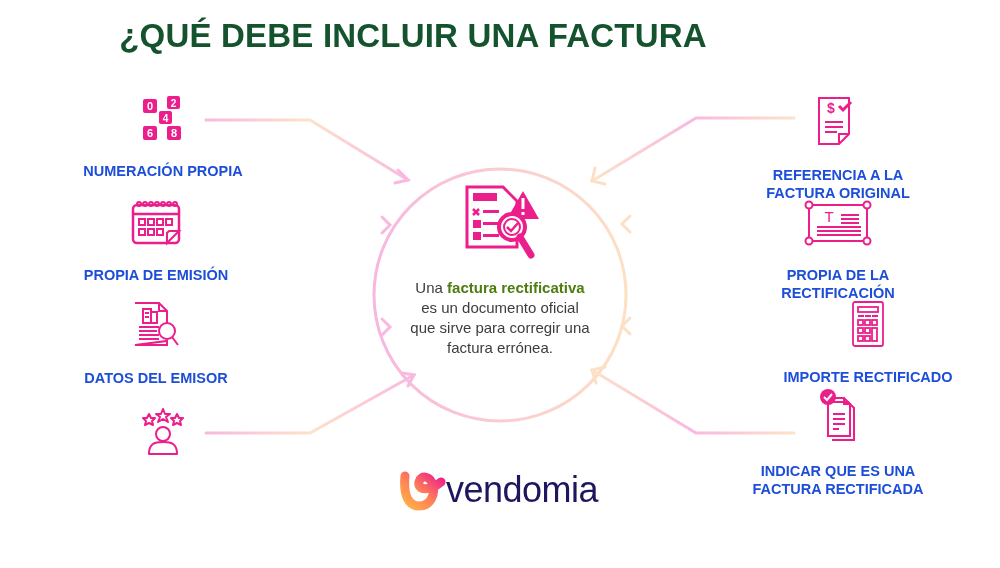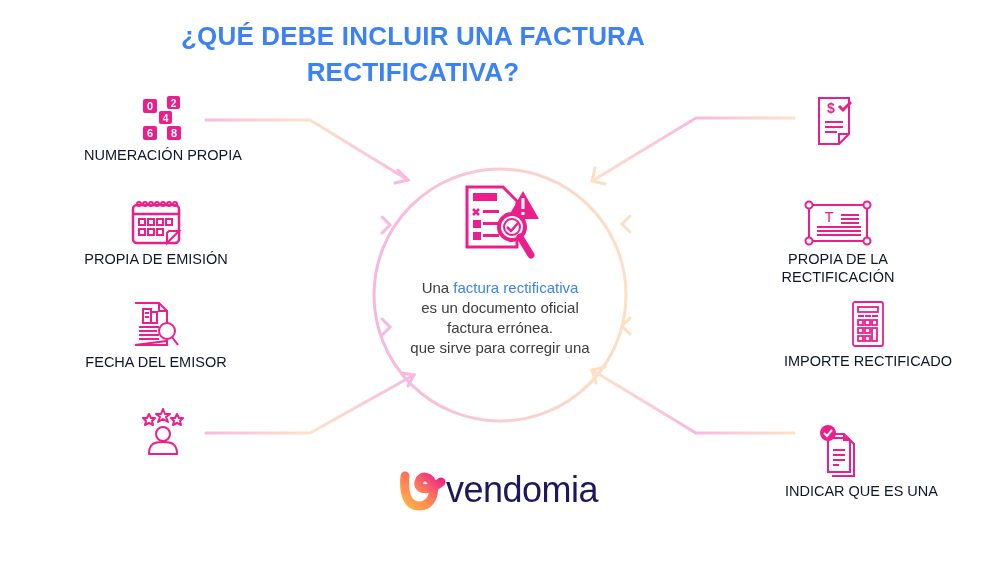--- a/index.html
+++ b/index.html
@@ -1,35 +1,34 @@
 <!DOCTYPE html>
 <html><head>
 <meta charset="utf-8">
 <style>
   html, body { margin: 0; padding: 0; background: #ffffff; }
   body { width: 1000px; height: 568px; position: relative; overflow: hidden; font-family: "Liberation Sans", "DejaVu Sans", sans-serif; }
-  .title { position: absolute; left: 0; top: 18px; width: 826px; text-align: center; color: #3b82f6; font-weight: 700; font-size: 26px; line-height: 36px; letter-spacing: 0.2px; }
+  .title { position: absolute; left: 0; top: 18px; width: 826px; text-align: center; color: #14532d; font-weight: 700; font-size: 33px; line-height: 36px; letter-spacing: 0.2px; }
   .title span { display: block; }
   .connectors { position: absolute; left: 0; top: 0; width: 1000px; height: 568px; }
   .center-circle { position: absolute; left: 373px; top: 168px; width: 254px; height: 254px; border-radius: 50%; }
   .center-icon { position: absolute; left: 465px; top: 185px; width: 80px; height: 78px; }
   .center-text { position: absolute; left: 388px; top: 278px; width: 224px; text-align: center; color: #3d3d3d; font-size: 15px; line-height: 20px; }
-  .center-text b { font-weight: 400; color: #3b82f6; }
+  .center-text b { font-weight: 700; color: #4d7c0f; }
   .item { position: absolute; text-align: center; }
   .item .icon { display: block; margin: 0 auto; }
-  .item .label { display: block; color: #0f172a; font-weight: 400; font-size: 14.5px; line-height: 18px; margin-top: 4px; }
+  .item .label { display: block; color: #1d4ed8; font-weight: 700; font-size: 14.5px; line-height: 18px; margin-top: 20px; }
   .logo { position: absolute; left: 397px; top: 462px; width: 210px; height: 56px; }
   .logo-text { position: absolute; left: 446px; top: 468px; font-size: 36px; font-weight: 400; color: #1e1760; letter-spacing: -0.5px; line-height: 44px; }
 </style>
 </head>
 <body>
 
 <div class="title">
   <span>¿QUÉ DEBE INCLUIR UNA FACTURA</span>
-  <span>RECTIFICATIVA?</span>
 </div>
 
 <svg class="connectors" viewBox="0 0 1000 568" xmlns="http://www.w3.org/2000/svg">
   <defs>
     <linearGradient id="lgL" x1="0" y1="0" x2="1" y2="0">
       <stop offset="0" stop-color="#f9b8e0"></stop>
       <stop offset="0.5" stop-color="#fde2c8"></stop>
       <stop offset="1" stop-color="#f9b8e0"></stop>
     </linearGradient>
     <linearGradient id="lgR" x1="0" y1="0" x2="1" y2="0">
@@ -86,22 +85,22 @@
   <rect x="56.5" y="13" width="3" height="11" fill="#fff"></rect>
   <rect x="56.5" y="27" width="3" height="3" fill="#fff"></rect>
   <circle cx="47" cy="42" r="13" fill="#fff" stroke="#ec1e8c" stroke-width="4"></circle>
   <circle cx="47" cy="42" r="8" fill="none" stroke="#ec1e8c" stroke-width="2"></circle>
   <path d="M42 42 L46 46 L53 38" fill="none" stroke="#ec1e8c" stroke-width="2.5"></path>
   <path d="M55 52 L66 70" stroke="#ec1e8c" stroke-width="7" stroke-linecap="round"></path>
 </svg>
 <div class="center-text">
   <div><span>Una </span><b>factura rectificativa</b></div>
   <div>es un documento oficial</div>
+  <div>que sirve para corregir una</div>
   <div>factura errónea.</div>
-  <div>que sirve para corregir una</div>
 </div>
 
 <div class="item" style="left:60px; top:96px; width:206px;">
   <svg class="icon" width="48" height="46" viewBox="0 0 48 46" xmlns="http://www.w3.org/2000/svg">
     <rect x="4" y="3" width="14" height="14" rx="2" fill="#ec1e8c"></rect>
     <rect x="28" y="0" width="13" height="13" rx="2" fill="#ec1e8c"></rect>
     <rect x="20" y="15" width="13" height="13" rx="2" fill="#ec1e8c"></rect>
     <rect x="4" y="30" width="14" height="14" rx="2" fill="#ec1e8c"></rect>
     <rect x="28" y="30" width="14" height="14" rx="2" fill="#ec1e8c"></rect>
     <text x="11" y="14" text-anchor="middle" font-size="11" font-weight="700" fill="#fff" font-family="Liberation Sans, sans-serif">0</text>
@@ -144,21 +143,21 @@
       <path d="M4 2 L28 2 L36 10 L36 22 M36 40 L36 44 L4 44 Z"></path>
       <path d="M28 2 L28 10 L36 10"></path>
       <rect x="12" y="8" width="8" height="14"></rect>
         <rect x="20" y="11" width="6" height="11"></rect>
       <path d="M14 12 L18 12 M14 16 L18 16"></path>
       <path d="M8 26 L28 26 M8 30 L26 30 M8 34 L28 34 M8 38 L28 38"></path>
       <circle cx="36" cy="30" r="8"></circle>
       <path d="M41 36 L47 44"></path>
     </g>
   </svg>
-  <span class="label">FECHA DEL EMISOR</span>
+  <span class="label">DATOS DEL EMISOR</span>
 </div>
 
 <div class="item" style="left:60px; top:408px; width:206px;">
   <svg class="icon" width="46" height="48" viewBox="0 0 46 48" xmlns="http://www.w3.org/2000/svg">
     <g fill="none" stroke="#ec1e8c" stroke-width="2" stroke-linejoin="round">
       <path d="M23 1 L25 6 L30 6 L26 9 L28 14 L23 11 L18 14 L20 9 L16 6 L21 6 Z"></path>
       <path d="M9 6 L11 10 L15 10 L12 13 L13 17 L9 15 L5 17 L6 13 L3 10 L7 10 Z"></path>
       <path d="M37 6 L39 10 L43 10 L40 13 L41 17 L37 15 L33 17 L34 13 L31 10 L35 10 Z"></path>
       <circle cx="23" cy="26" r="7"></circle>
       <path d="M9 46 C9 36 14 34 23 34 C32 34 37 36 37 46 Z"></path>
@@ -169,20 +168,24 @@
 <div class="item" style="left:738px; top:96px; width:200px;">
   <svg class="icon" width="46" height="50" viewBox="0 0 46 50" xmlns="http://www.w3.org/2000/svg">
     <g fill="none" stroke="#ec1e8c" stroke-width="2">
       <path d="M4 2 L34 2 L34 38 L24 48 L4 48 Z"></path>
       <path d="M24 48 L24 38 L34 38"></path>
       <path d="M10 26 L28 26 M10 31 L28 31 M10 36 L22 36"></path>
       <path d="M24 10 L28 14 L36 6" stroke-width="3"></path>
     </g>
     <text x="16" y="17" text-anchor="middle" font-size="14" font-weight="700" fill="#ec1e8c" font-family="Liberation Sans, sans-serif">$</text>
   </svg>
+  <span class="label">
+    <span>REFERENCIA A LA</span><br>
+    <span>FACTURA ORIGINAL</span>
+  </span>
 </div>
 
 <div class="item" style="left:738px; top:200px; width:200px;">
   <svg class="icon" width="70" height="46" viewBox="0 0 70 46" xmlns="http://www.w3.org/2000/svg">
     <g fill="none" stroke="#ec1e8c" stroke-width="2">
       <rect x="6" y="5" width="58" height="36"></rect>
       <circle cx="6" cy="5" r="3.5" fill="#fff"></circle>
         <circle cx="64" cy="5" r="3.5" fill="#fff"></circle>
       <circle cx="6" cy="41" r="3.5" fill="#fff"></circle>
         <circle cx="64" cy="41" r="3.5" fill="#fff"></circle>
@@ -210,33 +213,34 @@
         <rect x="22" y="28" width="5" height="13"></rect>
       <rect x="8" y="36" width="5" height="5"></rect>
         <rect x="15" y="36" width="5" height="5"></rect>
     </g>
   </svg>
   <span class="label">
     <span>IMPORTE RECTIFICADO</span>
   </span>
 </div>
 
-<div class="item" style="left:738px; top:424px; width:200px;text-align:right;">
+<div class="item" style="left:738px; top:388px; width:200px;">
   <svg class="icon" width="44" height="54" viewBox="0 0 44 54" xmlns="http://www.w3.org/2000/svg">
     <g fill="none" stroke="#ec1e8c" stroke-width="2">
       <path d="M12 10 L28 10 L34 16 L34 48 L12 48 Z"></path>
       <path d="M16 14 L32 14 L38 20 L38 52 L16 52"></path>
       <path d="M28 10 L28 16 L34 16"></path>
       <path d="M17 26 L29 26 M17 31 L29 31 M17 36 L29 36 M17 41 L23 41"></path>
     </g>
     <circle cx="12" cy="9" r="8" fill="#ec1e8c"></circle>
     <path d="M8 9 L11 12 L16 6" fill="none" stroke="#fff" stroke-width="2"></path>
   </svg>
   <span class="label">
     <span>INDICAR QUE ES UNA</span><br>
+    <span>FACTURA RECTIFICADA</span>
   </span>
 </div>
 
 <svg class="logo" viewBox="0 0 210 56" xmlns="http://www.w3.org/2000/svg">
   <defs>
     <linearGradient id="logoG" x1="0" y1="1" x2="1" y2="0">
       <stop offset="0" stop-color="#ffb347"></stop>
       <stop offset="0.5" stop-color="#ff7a59"></stop>
       <stop offset="1" stop-color="#ec1e8c"></stop>
     </linearGradient>

